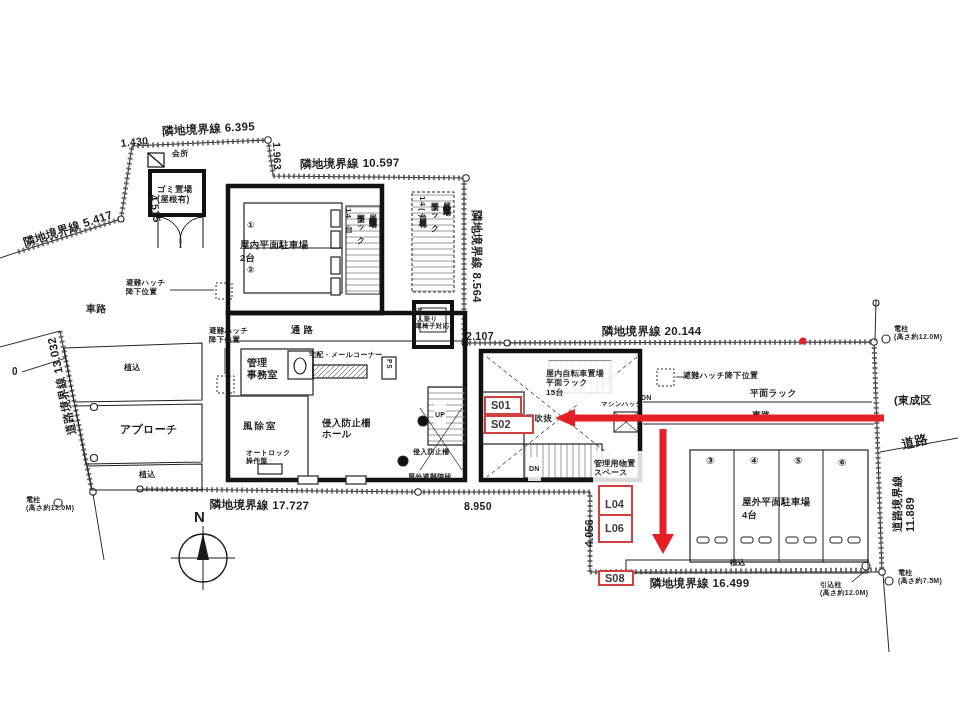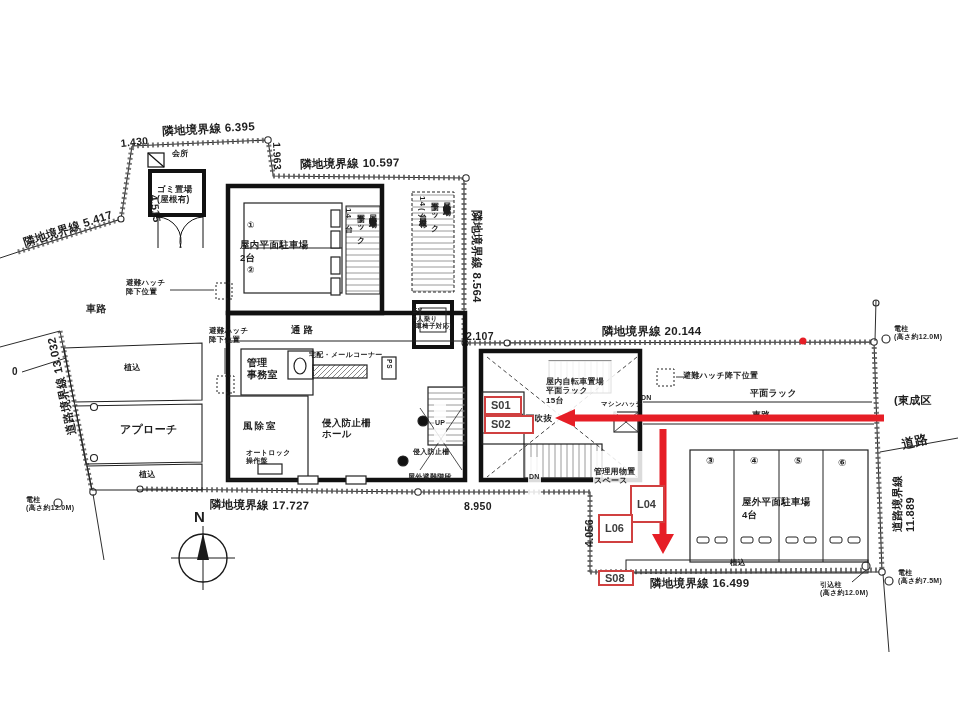--- a/index.html
+++ b/index.html
@@ -3,21 +3,21 @@
 <meta charset="utf-8">
 <style>
   html,body{margin:0;padding:0;background:#e9e9e9;}
   #canvas{position:relative;width:960px;height:720px;background:#ffffff;overflow:hidden;
           font-family:"Liberation Sans","DejaVu Sans",sans-serif;}
   svg.layer{position:absolute;left:0;top:0;pointer-events:none;}
   .lbl{position:absolute;white-space:pre-line;color:#1e1e1e;font-weight:600;line-height:1.18;
        transform-origin:left top;letter-spacing:.3px;}
   .c{text-align:left;}
   .vert{writing-mode:vertical-rl;letter-spacing:1px;line-height:1.5;}
-  .wbg{background:rgba(255,255,255,.85);padding:16px 1px;}
+  .wbg{background:rgba(255,255,255,.85);padding:8px 1px;}
   .tag{position:absolute;border:2px solid #d04040;background:#fff;color:#3c3c3c;
        font:600 11px/1 "Liberation Sans","DejaVu Sans",sans-serif;
        display:flex;align-items:center;padding-left:5px;box-sizing:border-box;z-index:6;}
   .txt{z-index:3;}
   .redlayer{z-index:5;}
   .basesvg{z-index:1;}
 </style>
 </head>
 <body>
 
@@ -298,17 +298,17 @@
   <svg class="layer redlayer" width="960" height="720" viewBox="0 0 960 720">
     <g fill="#e61e26">
       <polygon points="555,418 575,409 575,414.5 884,414.5 884,421.5 575,421.5 575,427"></polygon>
       <polygon points="659.5,429 666.5,429 666.5,534 674,534 663,554 652,534 659.5,534"></polygon>
       <circle cx="803" cy="341" r="3.5"></circle>
     </g>
   </svg>
 
   <div class="tag" style="left:484px;top:396px;width:38px;height:19px">S01</div>
   <div class="tag" style="left:484px;top:415px;width:50px;height:19px">S02</div>
-  <div class="tag" style="left:630px;top:485px;width:35px;height:38px">L04</div>
+  <div class="tag" style="left:598px;top:485px;width:35px;height:38px">L04</div>
   <div class="tag" style="left:598px;top:514px;width:35px;height:29px">L06</div>
   <div class="tag" style="left:598px;top:570px;width:36px;height:16px">S08</div>
 
 </div>
 
 </body></html>

